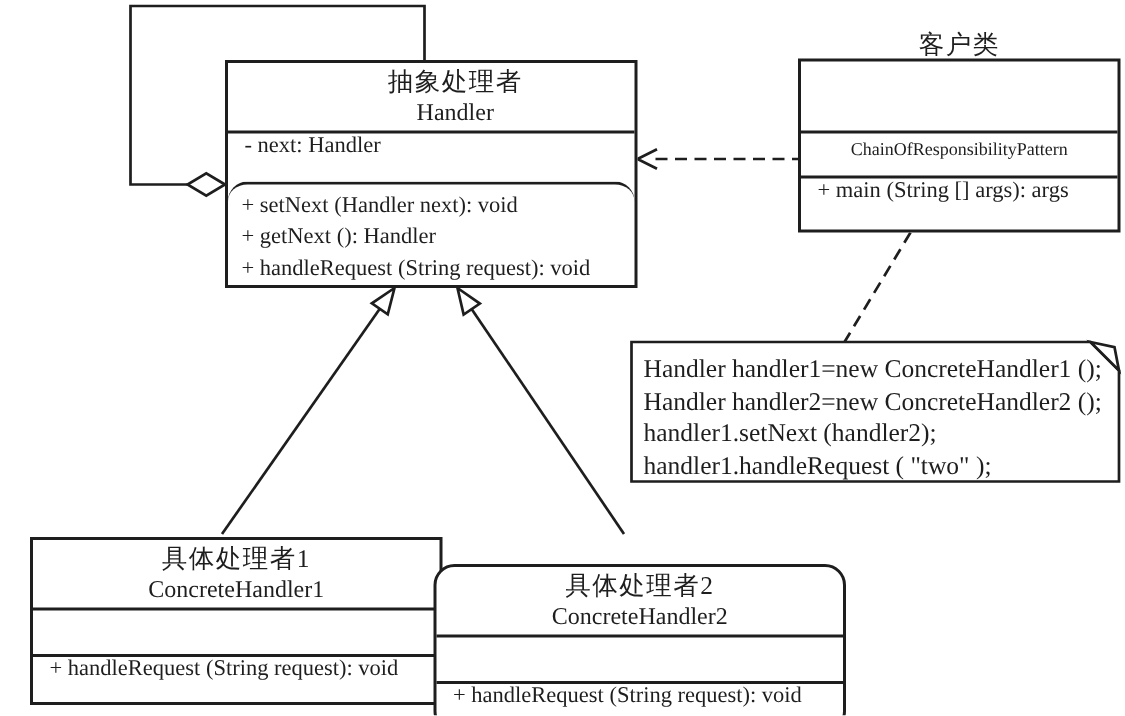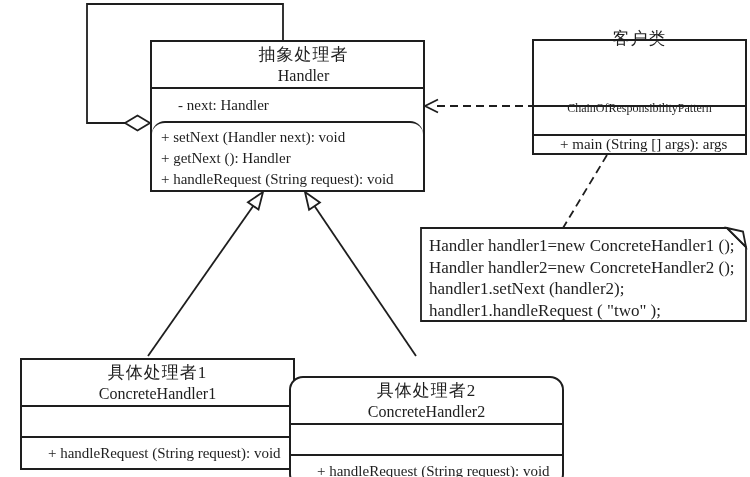--- a/index.html
+++ b/index.html
@@ -17,32 +17,32 @@
   .class-box {
     position:absolute; box-sizing:border-box; background:var(--paper);
     border:2px solid var(--ink); display:flex; flex-direction:column;
   }
   .sec { box-sizing:border-box; }
   .sec + .sec { border-top:2px solid var(--ink); }
   .sec-title { display:flex; flex-direction:column; align-items:center; justify-content:center; }
   .name-cn { font-size:17px; line-height:22px; letter-spacing:1px; }
   .name-en { font-size:16px; line-height:20px; }
   .member  { font-size:15px; white-space:nowrap; }
-  .row     { display:flex; align-items:center; padding-left:26px; }
+  .row     { display:flex; padding-left:11px; }
 
   
   .box-handler { left:150px; top:40px; width:275px; height:152px; }
   .box-handler .sec-title   { height:46px;padding-left:32px; }
   .box-handler .sec-attrs   { height:34px; }
   .box-handler .sec-methods { flex:1; padding:4px 0 0 9px;border-radius:13px; }
   .box-handler .sec-methods .member { line-height:21px; }
 
   
   .box-client { left:532px; top:39px; width:215px; height:116px; }
-  .box-client .sec-title   { height:64px;justify-content:center; }
+  .box-client .sec-title   { height:46px;justify-content:center; }
   .box-client .sec-attrs   { height:30px; }
   .box-client .sec-methods { flex:1; }
   .box-client .name-en { font-size:12px;margin-top:48px; }
 
   
   .box-concrete1 { left:20px;   top:358px; width:275px; height:112px; }
   .box-concrete2 { left:289px; top:376px; width:275px; height:112px;border-radius:14px; }
   .box-concrete1 .sec-title, .box-concrete2 .sec-title { height:45px; }
   .box-concrete1 .sec-attrs, .box-concrete2 .sec-attrs { height:31px; }
   .box-concrete1 .sec-methods, .box-concrete2 .sec-methods { flex:1; }

